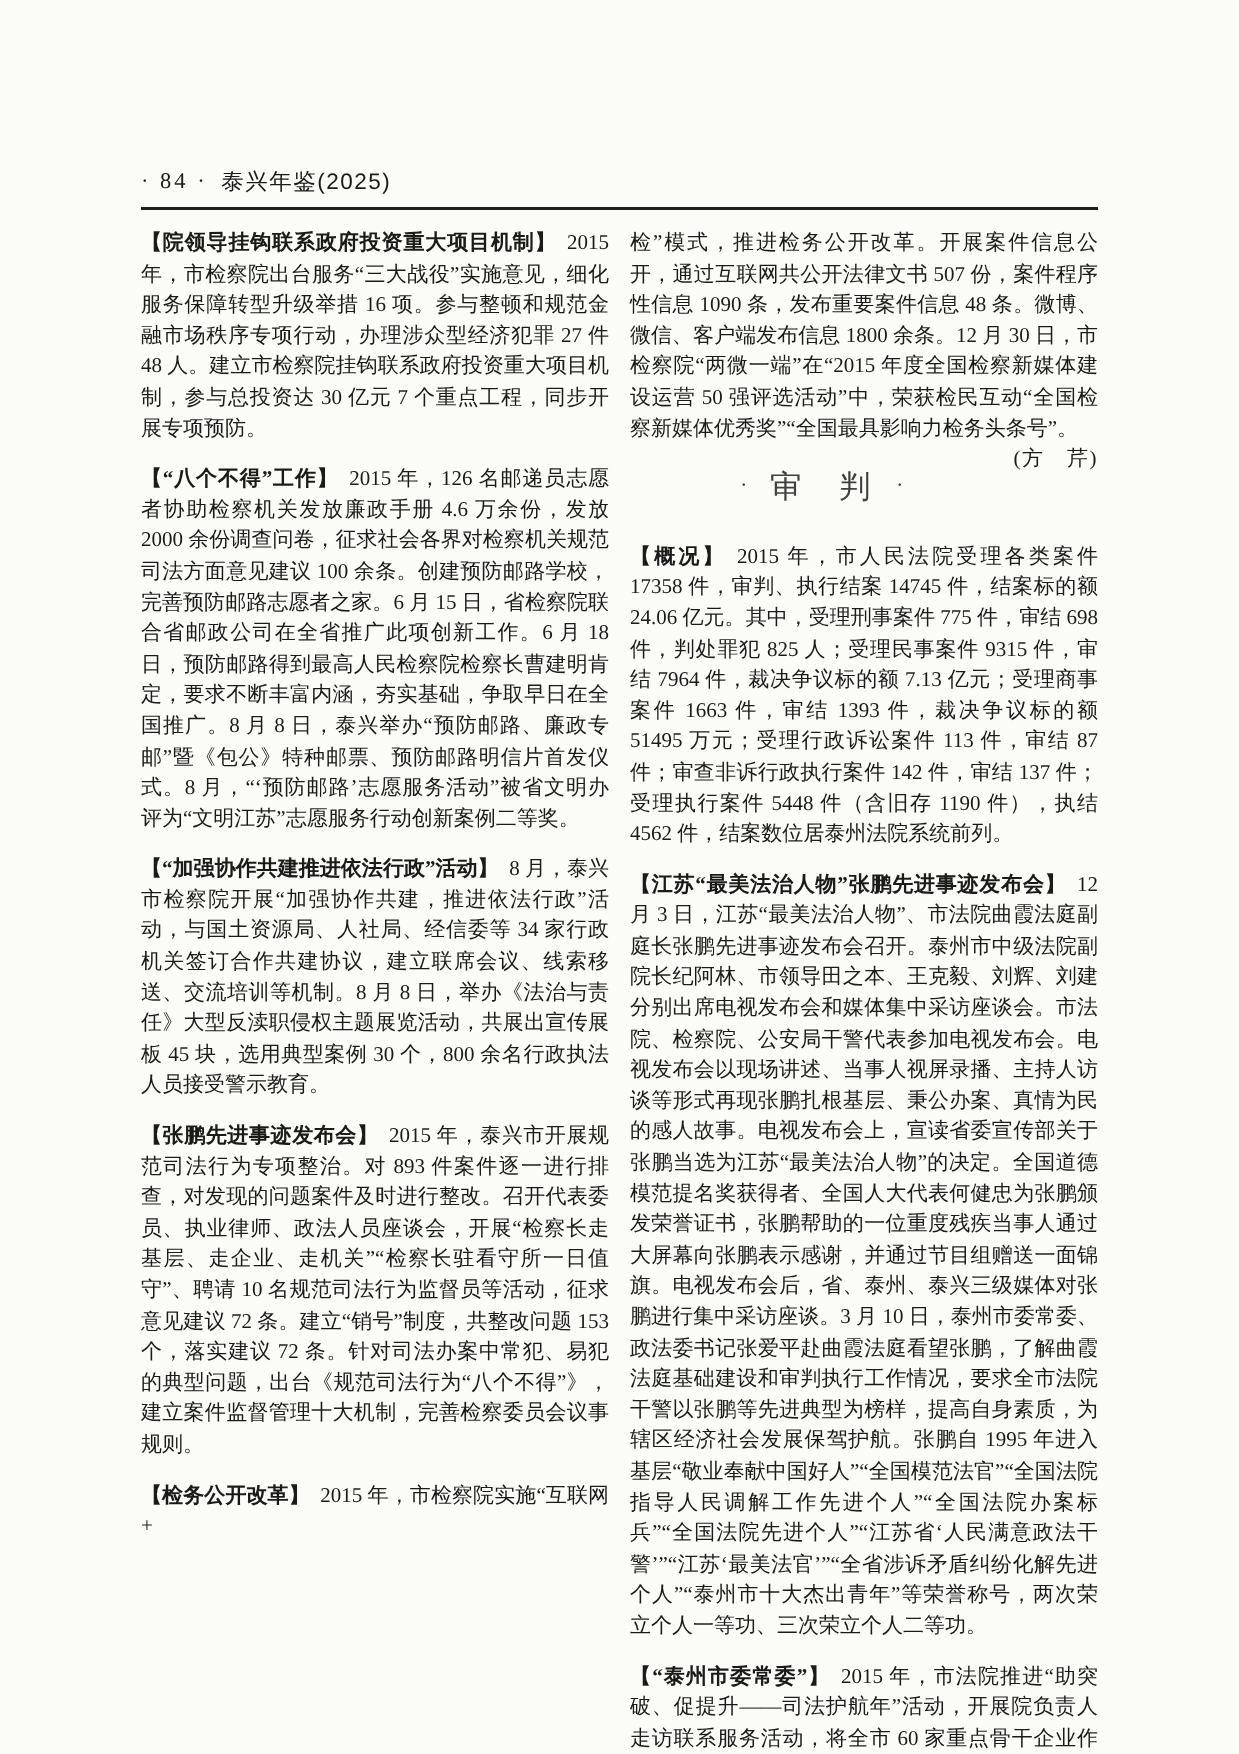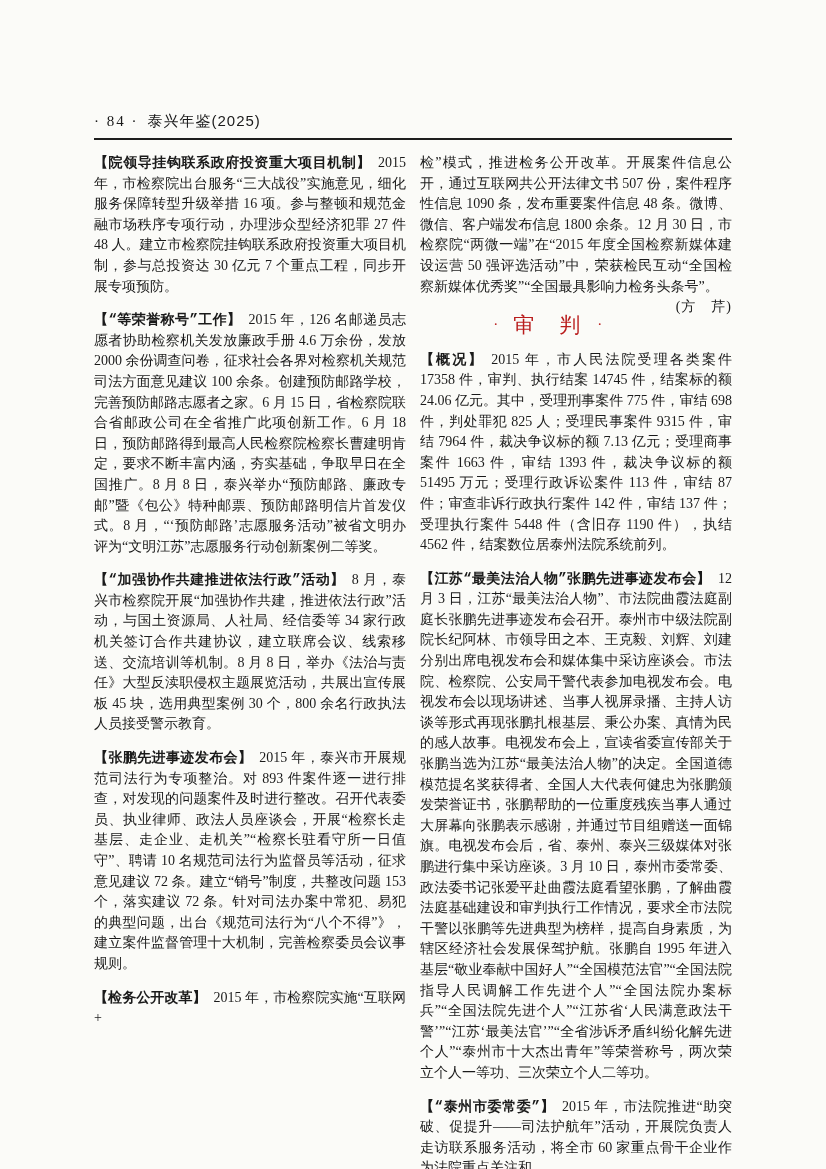--- a/index.html
+++ b/index.html
@@ -40,34 +40,34 @@
   .col{
     width:312px;
     font-size:14px;
     line-height:20.6px;
     text-align:justify;
   }
   .entry{
     margin:0 0 13px 0;
   }
   .entry-head{
-    font-family:Liberation Mono, monospace;
+    font-family:Liberation Serif, serif;
     font-weight:bold;
     margin-right:7px;
     margin-top:24px;
   }
   .attribution{
     float:right;
     letter-spacing:1px;
   }
   .section-header{
     text-align:center;
     font-size:21px;
-    margin:17px 0 14px 0;
-    color:#b91c1c;
+    margin:17px 0 27px 0;
+    color:#404040;
   }
   .section-header .dot{
     font-size:15px;
     vertical-align:3px;
     margin:0 15px;
   }
   .section-title{
     letter-spacing:2px;
   }
 </style>
@@ -78,21 +78,21 @@
 
   <div class="page-header">
     <span class="page-number">· 84 ·</span>
     <span class="book-title">泰兴年鉴(2025)</span>
   </div>
 
   <div class="columns">
 
     <div class="col">
       <p class="entry"><span class="entry-head">【院领导挂钩联系政府投资重大项目机制】</span><span>2015 年，市检察院出台服务“三大战役”实施意见，细化服务保障转型升级举措 16 项。参与整顿和规范金融市场秩序专项行动，办理涉众型经济犯罪 27 件 48 人。建立市检察院挂钩联系政府投资重大项目机制，参与总投资达 30 亿元 7 个重点工程，同步开展专项预防。</span></p>
-      <p class="entry"><span class="entry-head">【“等荣誉称号”工作】</span><span>2015 年，126 名邮递员志愿者协助检察机关发放廉政手册 4.6 万余份，发放 2000 余份调查问卷，征求社会各界对检察机关规范司法方面意见建议 100 余条。创建预防邮路学校，完善预防邮路志愿者之家。6 月 15 日，省检察院联合省邮政公司在全省推广此项创新工作。6 月 18 日，预防邮路得到最高人民检察院检察长曹建明肯定，要求不断丰富内涵，夯实基础，争取早日在全国推广。8 月 8 日，泰兴举办“预防邮路、廉政专邮”暨《包公》特种邮票、预防邮路明信片首发仪式。8 月，“‘预防邮路’志愿服务活动”被省文明办评为“文明江苏”志愿服务行动创新案例二等奖。</span></p>
+      <p class="entry"><span class="entry-head">【“八个不得”工作】</span><span>2015 年，126 名邮递员志愿者协助检察机关发放廉政手册 4.6 万余份，发放 2000 余份调查问卷，征求社会各界对检察机关规范司法方面意见建议 100 余条。创建预防邮路学校，完善预防邮路志愿者之家。6 月 15 日，省检察院联合省邮政公司在全省推广此项创新工作。6 月 18 日，预防邮路得到最高人民检察院检察长曹建明肯定，要求不断丰富内涵，夯实基础，争取早日在全国推广。8 月 8 日，泰兴举办“预防邮路、廉政专邮”暨《包公》特种邮票、预防邮路明信片首发仪式。8 月，“‘预防邮路’志愿服务活动”被省文明办评为“文明江苏”志愿服务行动创新案例二等奖。</span></p>
       <p class="entry"><span class="entry-head">【“加强协作共建推进依法行政”活动】</span><span>8 月，泰兴市检察院开展“加强协作共建，推进依法行政”活动，与国土资源局、人社局、经信委等 34 家行政机关签订合作共建协议，建立联席会议、线索移送、交流培训等机制。8 月 8 日，举办《法治与责任》大型反渎职侵权主题展览活动，共展出宣传展板 45 块，选用典型案例 30 个，800 余名行政执法人员接受警示教育。</span></p>
       <p class="entry"><span class="entry-head">【张鹏先进事迹发布会】</span><span>2015 年，泰兴市开展规范司法行为专项整治。对 893 件案件逐一进行排查，对发现的问题案件及时进行整改。召开代表委员、执业律师、政法人员座谈会，开展“检察长走基层、走企业、走机关”“检察长驻看守所一日值守”、聘请 10 名规范司法行为监督员等活动，征求意见建议 72 条。建立“销号”制度，共整改问题 153 个，落实建议 72 条。针对司法办案中常犯、易犯的典型问题，出台《规范司法行为“八个不得”》，建立案件监督管理十大机制，完善检察委员会议事规则。</span></p>
       <p class="entry"><span class="entry-head">【检务公开改革】</span><span>2015 年，市检察院实施“互联网 +</span></p>
     </div>
 
     <div class="col">
       <p class="entry"><span>检”模式，推进检务公开改革。开展案件信息公开，通过互联网共公开法律文书 507 份，案件程序性信息 1090 条，发布重要案件信息 48 条。微博、微信、客户端发布信息 1800 余条。12 月 30 日，市检察院“两微一端”在“2015 年度全国检察新媒体建设运营 50 强评选活动”中，荣获检民互动“全国检察新媒体优秀奖”“全国最具影响力检务头条号”。</span><span class="attribution">(方　芹)</span></p>
 
       <div class="section-header">
         <span class="dot">·</span><span class="section-title">审　判</span><span class="dot">·</span>

